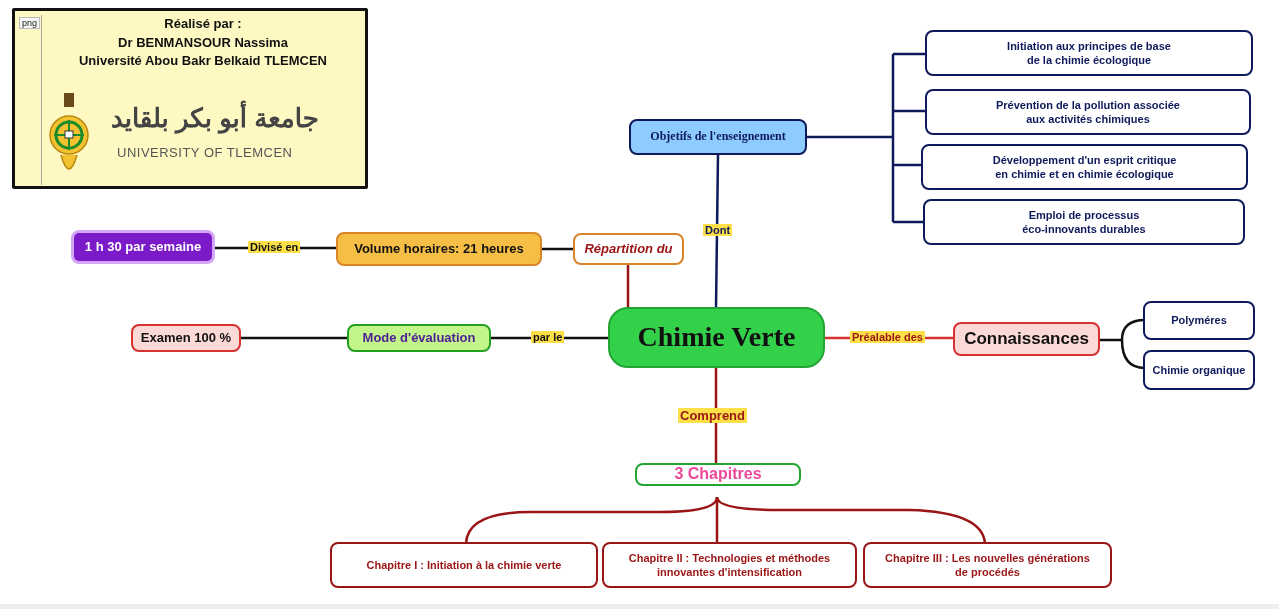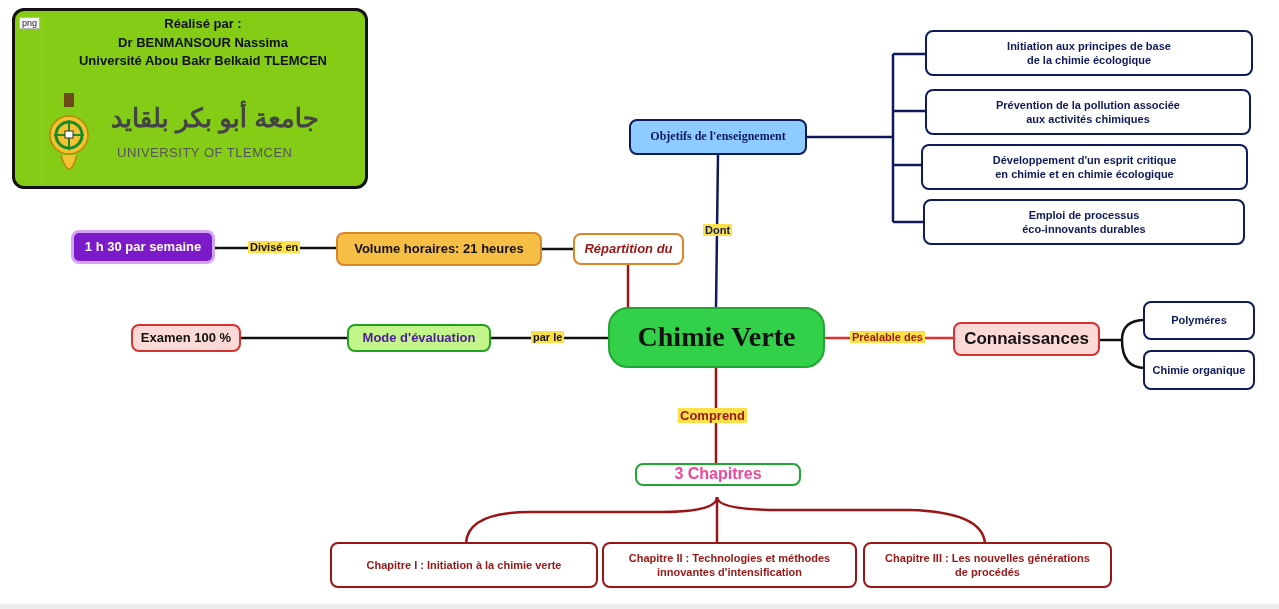--- a/index.html
+++ b/index.html
@@ -3,21 +3,21 @@
 <meta charset="utf-8">
 <style>
   * { box-sizing: border-box; margin: 0; padding: 0; }
   html, body { width: 1279px; height: 609px; background: #ffffff; overflow: hidden; position: relative; font-family: "Liberation Sans", sans-serif; }
   .bottom-strip { position: absolute; left: 0; top: 604px; width: 1279px; height: 5px; background: #eeeeee; }
   svg.links { position: absolute; left: 0; top: 0; width: 1279px; height: 609px; }
   .node { position: absolute; display: flex; align-items: center; justify-content: center; text-align: center; border-radius: 8px; font-weight: bold; line-height: 1.3; }
   .lbl { position: absolute; background: #fde047; font-weight: bold; padding: 0 2px; white-space: nowrap; }
 
   
-  .card { position: absolute; left: 12px; top: 8px; width: 356px; height: 181px; border: 3px solid #111; border-radius: 12px; background: #84cc16; padding-left: 9px; }
+  .card { position: absolute; left: 12px; top: 8px; width: 356px; height: 181px; border: 3px solid #111; border-radius: 2px; background: #fef9c3; padding-left: 9px; }
   .card .tag { position: absolute; left: 4px; top: 6px; font-size: 9px; color: #222; border: 1px solid #bbb; background: #f7f7f7; padding: 0 2px; }
   .card .vline { position: absolute; left: 26px; top: 4px; width: 1px; height: 170px; background: #aaa; }
   .card .txt { position: absolute; left: 30px; right: 4px; top: 4px; text-align: center; font-size: 13px; font-weight: bold; line-height: 18.5px; color: #111; }
   .logo { position: absolute; left: 34px; top: 80px; width: 40px; height: 92px; }
   .arabic { position: absolute; left: 96px; top: 92px; font-size: 26px; color: #444; font-weight: bold; direction: rtl; }
   .univ { position: absolute; left: 102px; top: 134px; font-size: 13px; color: #555; letter-spacing: 0.5px; }
 
   .navy { border: 2.5px solid #0f1a5c; background: #fff; color: #0f1a5c; font-size: 11px; }
   .darkred { border: 2.5px solid #9a1515; background: #fff; color: #9a1515; font-size: 11px; }
 </style>

